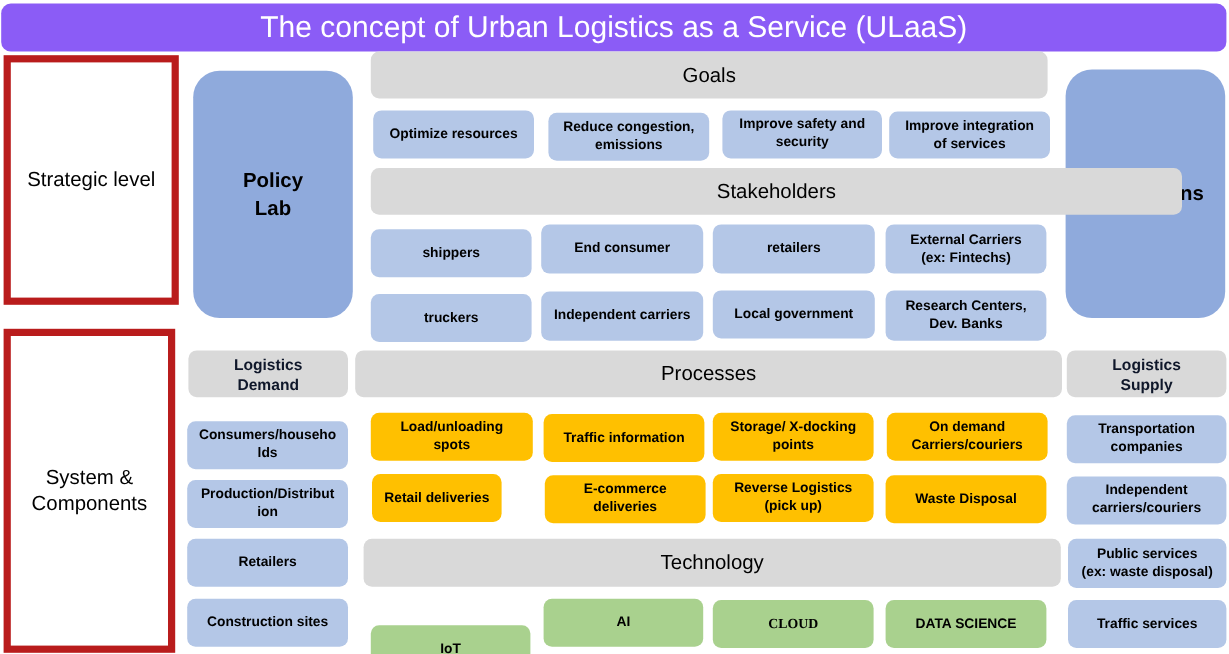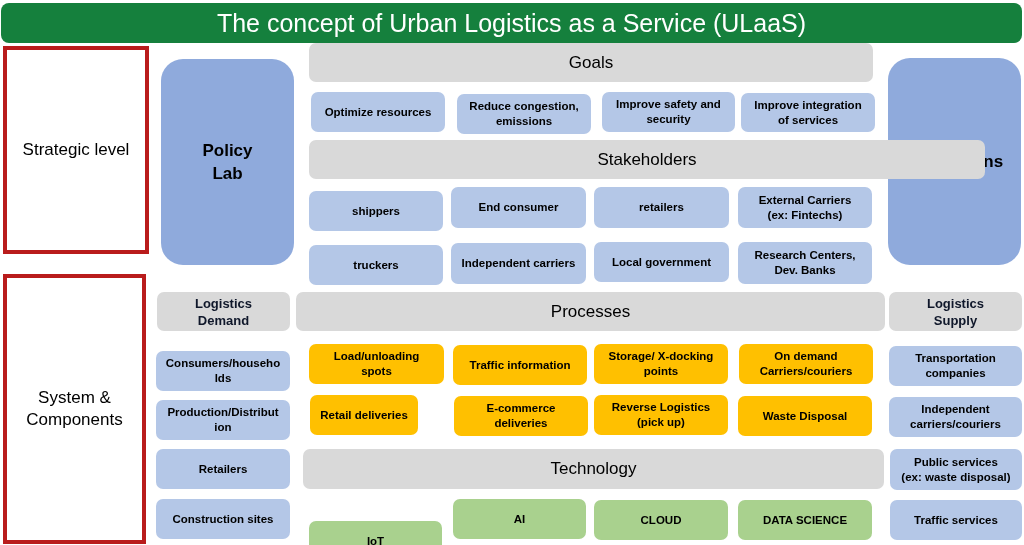--- a/index.html
+++ b/index.html
@@ -1,19 +1,19 @@
 <!DOCTYPE html>
 <html><head>
 <meta charset="utf-8">
 <style>
   html, body { margin: 0; padding: 0; background: #ffffff; }
   body { width: 1024px; height: 545px; position: relative; overflow: hidden; font-family: "Liberation Sans", "DejaVu Sans", sans-serif; }
   .abs { position: absolute; box-sizing: border-box; display: flex; align-items: center; justify-content: center; text-align: center; }
-  .title-bar { left: 1px; top: 3px; width: 1021px; height: 40px; background: #15803d; border-radius: 8px; color: #ffffff; font-size: 25px; font-weight: normal; }
-  .level-box { background: #ffffff; border: 4px solid #b91c1c; color: #000; font-size: 17px; line-height: 22px; padding: 0 6px; }
+  .title-bar { left: 1px; top: 3px; width: 1021px; height: 40px; background: #8b5cf6; border-radius: 8px; color: #ffffff; font-size: 25px; font-weight: normal; }
+  .level-box { background: #ffffff; border: 6px solid #b91c1c; color: #000; font-size: 17px; line-height: 22px; padding: 0 6px; }
   .big-blue { background: #8FAADC; border-radius: 22px; color: #000; font-weight: bold; font-size: 17px; line-height: 23px; }
   .gray-head { background: #D9D9D9; border-radius: 7px; color: #000; font-weight: normal; font-size: 17px; }
   .gray-small { background: #D9D9D9; border-radius: 7px; color: #0f172a; font-weight: bold; font-size: 13px; line-height: 17px; }
   .light-blue { background: #B4C7E7; border-radius: 7px; color: #000; font-weight: bold; font-size: 11.5px; line-height: 15px; padding: 0 4px; }
   .orange { background: #FFC000; border-radius: 7px; color: #000; font-weight: bold; font-size: 11.5px; line-height: 15px; padding: 0 4px; }
   .green { background: #A9D18E; border-radius: 7px; color: #000; font-weight: bold; font-size: 11.5px; line-height: 15px; padding: 0 4px; }
   .ml { white-space: pre-line; }
 </style>
 </head>
 <body>
@@ -79,14 +79,14 @@
 companies</div>
 <div class="abs light-blue ml" style="left:889px;top:397px;width:133px;height:40px;">Independent
 carriers/couriers</div>
 <div class="abs light-blue ml" style="left:890px;top:449px;width:132px;height:41px;">Public services
 (ex: waste disposal)</div>
 <div class="abs light-blue ml" style="left:890px;top:500px;width:132px;height:40px;">Traffic services</div>
 
 <div class="abs gray-head" style="left:303px;top:449px;width:581px;height:40px;">Technology</div>
 <div class="abs green ml" style="left:309px;top:521px;width:133px;height:40px;">IoT</div>
 <div class="abs green ml" style="left:453px;top:499px;width:133px;height:40px;">AI</div>
-<div class="abs green ml" style="left:594px;top:500px;width:134px;height:40px;">CLOUD</div>
+<div class="abs green ml" style="left:594px;top:500px;width:134px;height:40px;font-family:Liberation Serif, serif;">CLOUD</div>
 <div class="abs green ml" style="left:738px;top:500px;width:134px;height:40px;">DATA SCIENCE</div>
 
 </body></html>

